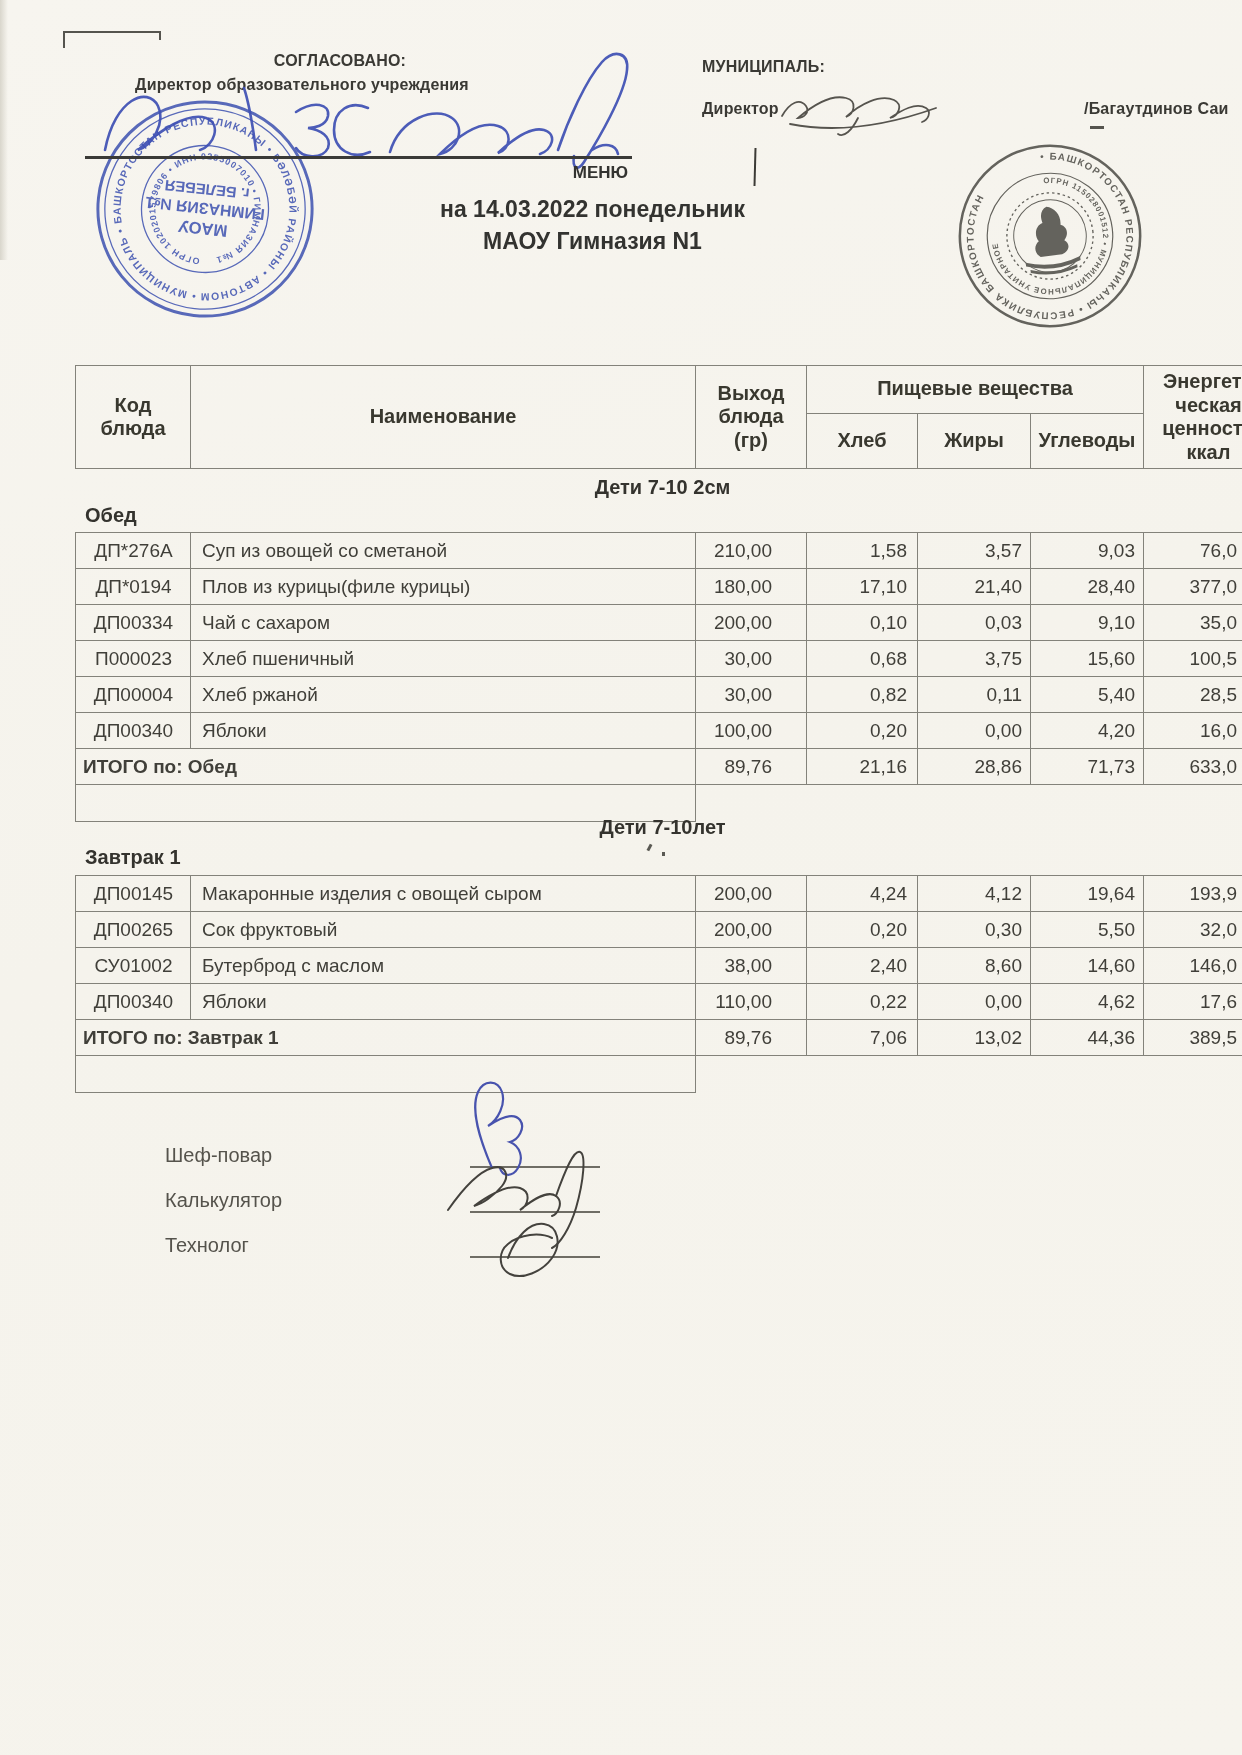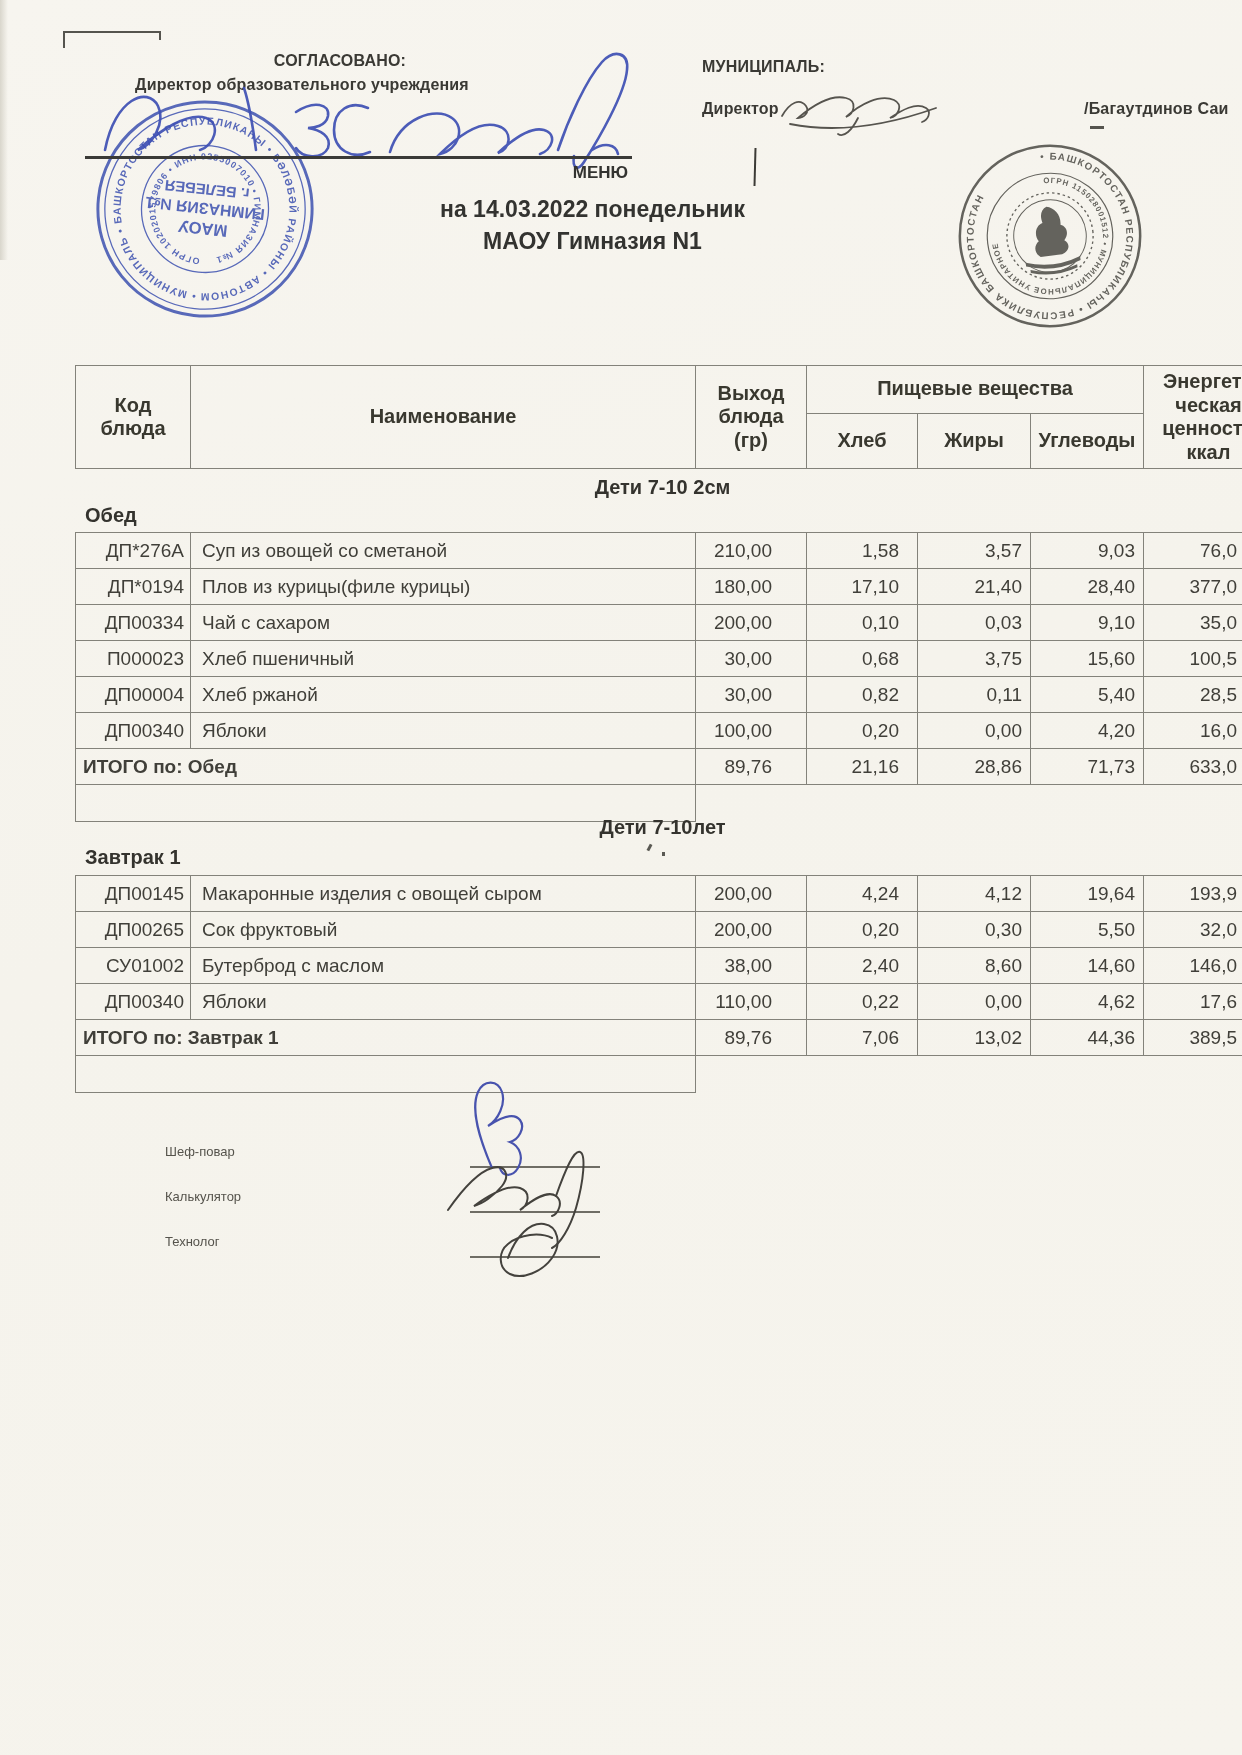--- a/index.html
+++ b/index.html
@@ -16,38 +16,38 @@
   
   .h19{font-size:16px;font-weight:bold;color:#3a3934;letter-spacing:.2px}
   .title-line{font-size:23px;font-weight:bold;color:#333330}
 
   
   table{border-collapse:collapse;table-layout:fixed;background:transparent}
   .grid{position:absolute;left:75px;width:1198px}
   .grid th,.grid td{border:1.4px solid #83827a;color:#403f39;font-size:19px;vertical-align:middle}
   .grid th{font-weight:bold;font-size:20px;text-align:center;color:#39382f;line-height:1.18;padding:4px 6px}
   .grid td{height:36px;padding:2px 6px}
-  td.c-code{text-align:right;padding-left:7px}
+  td.c-code{text-align:center;padding-left:7px}
   td.c-name{text-align:left;padding-left:11px}
   td.c-out{text-align:right;padding-right:34px}
-  td.c-prot{text-align:right;padding-right:18px}
+  td.c-prot{text-align:right;padding-right:10px}
   td.c-fat{text-align:right;padding-right:8px}
   td.c-carb{text-align:right;padding-right:8px}
   td.c-kcal{text-align:right;padding-right:36px}
   tr.total td{font-weight:normal}
   tr.total td.c-label{font-weight:bold;text-align:left;padding-left:7px}
   tr.total td.c-out{font-weight:normal}
   tr.filler td{border:none;height:37px}
   tr.filler td.box{border:1.4px solid #83827a;border-top:none}
 
   .caption{position:absolute;left:75px;width:1175px;text-align:center;font-size:20px;font-weight:bold;color:#34332e}
   .meal-label{position:absolute;left:85px;font-size:20px;font-weight:bold;color:#34332e}
 
   
-  .role-label{position:absolute;left:165px;font-size:13px;color:#55534c}
+  .role-label{position:absolute;left:165px;font-size:20px;color:#55534c}
   .sig-line{position:absolute;height:2px;background:#6f6d65}
 
   
   .stamp{position:absolute}
   svg text{font-family:"Liberation Sans","DejaVu Sans",sans-serif}
 
   .speck{position:absolute;background:#5a5953}
 </style>
 </head>
 <body>

